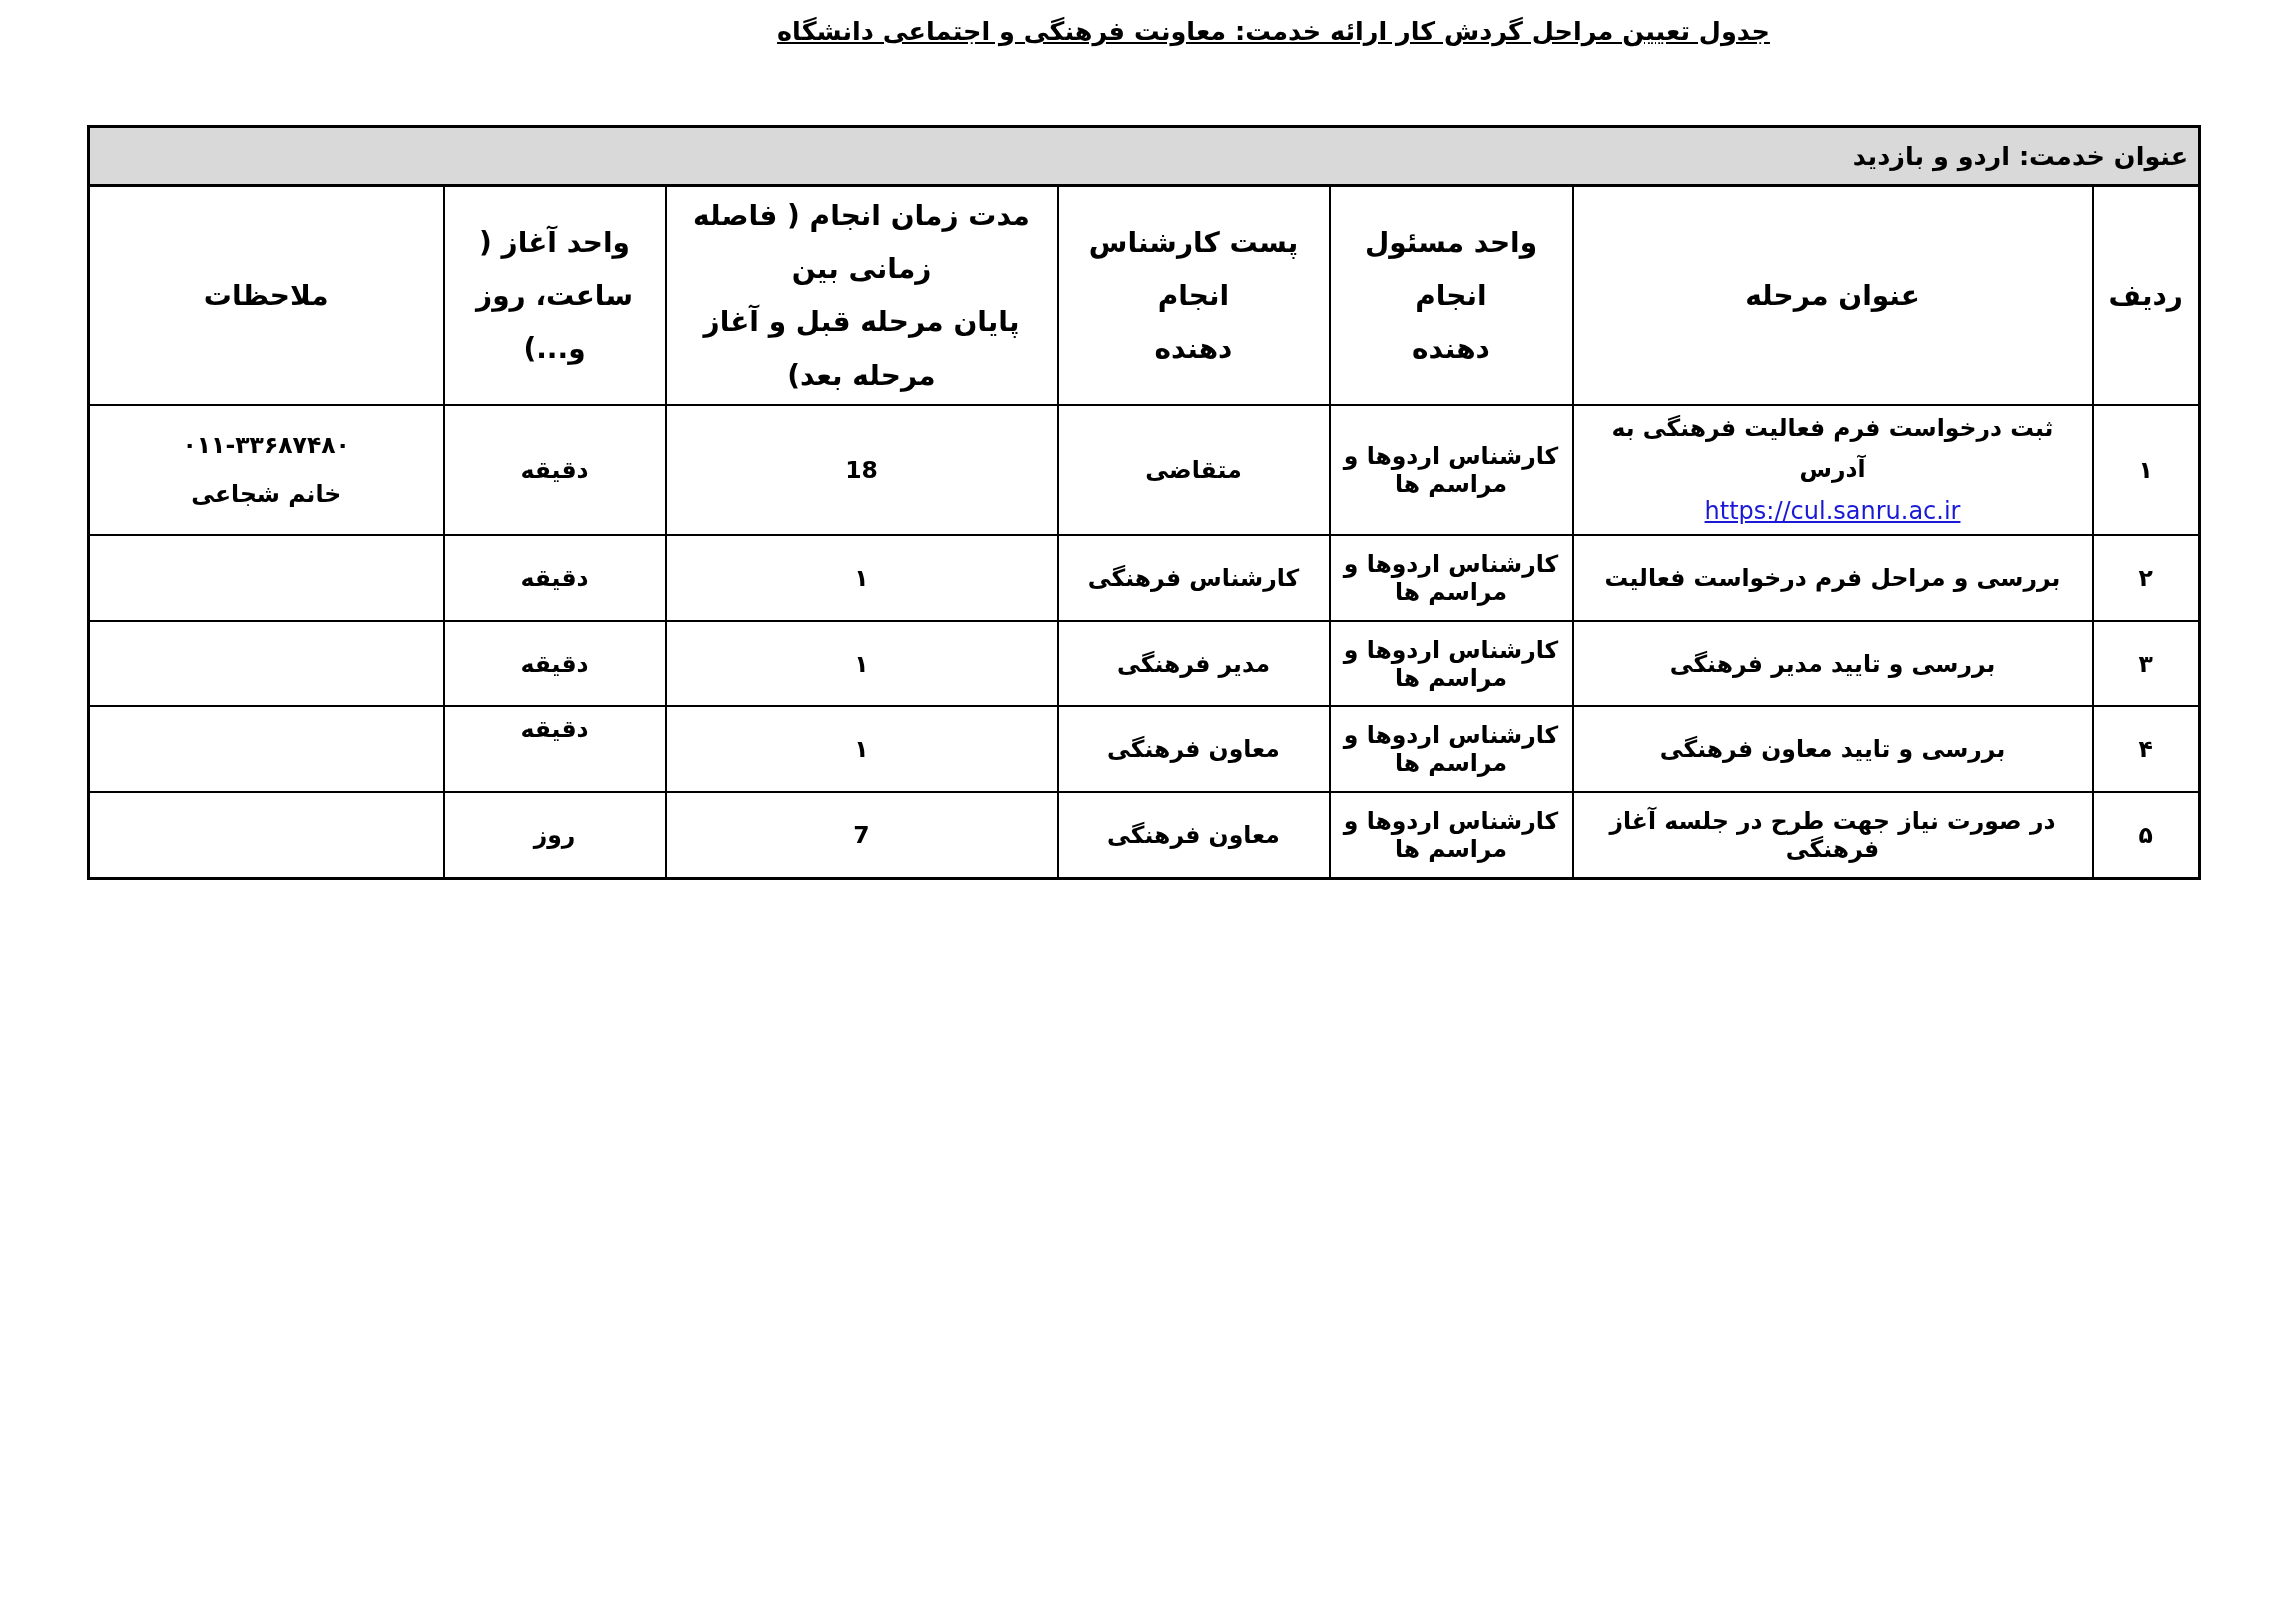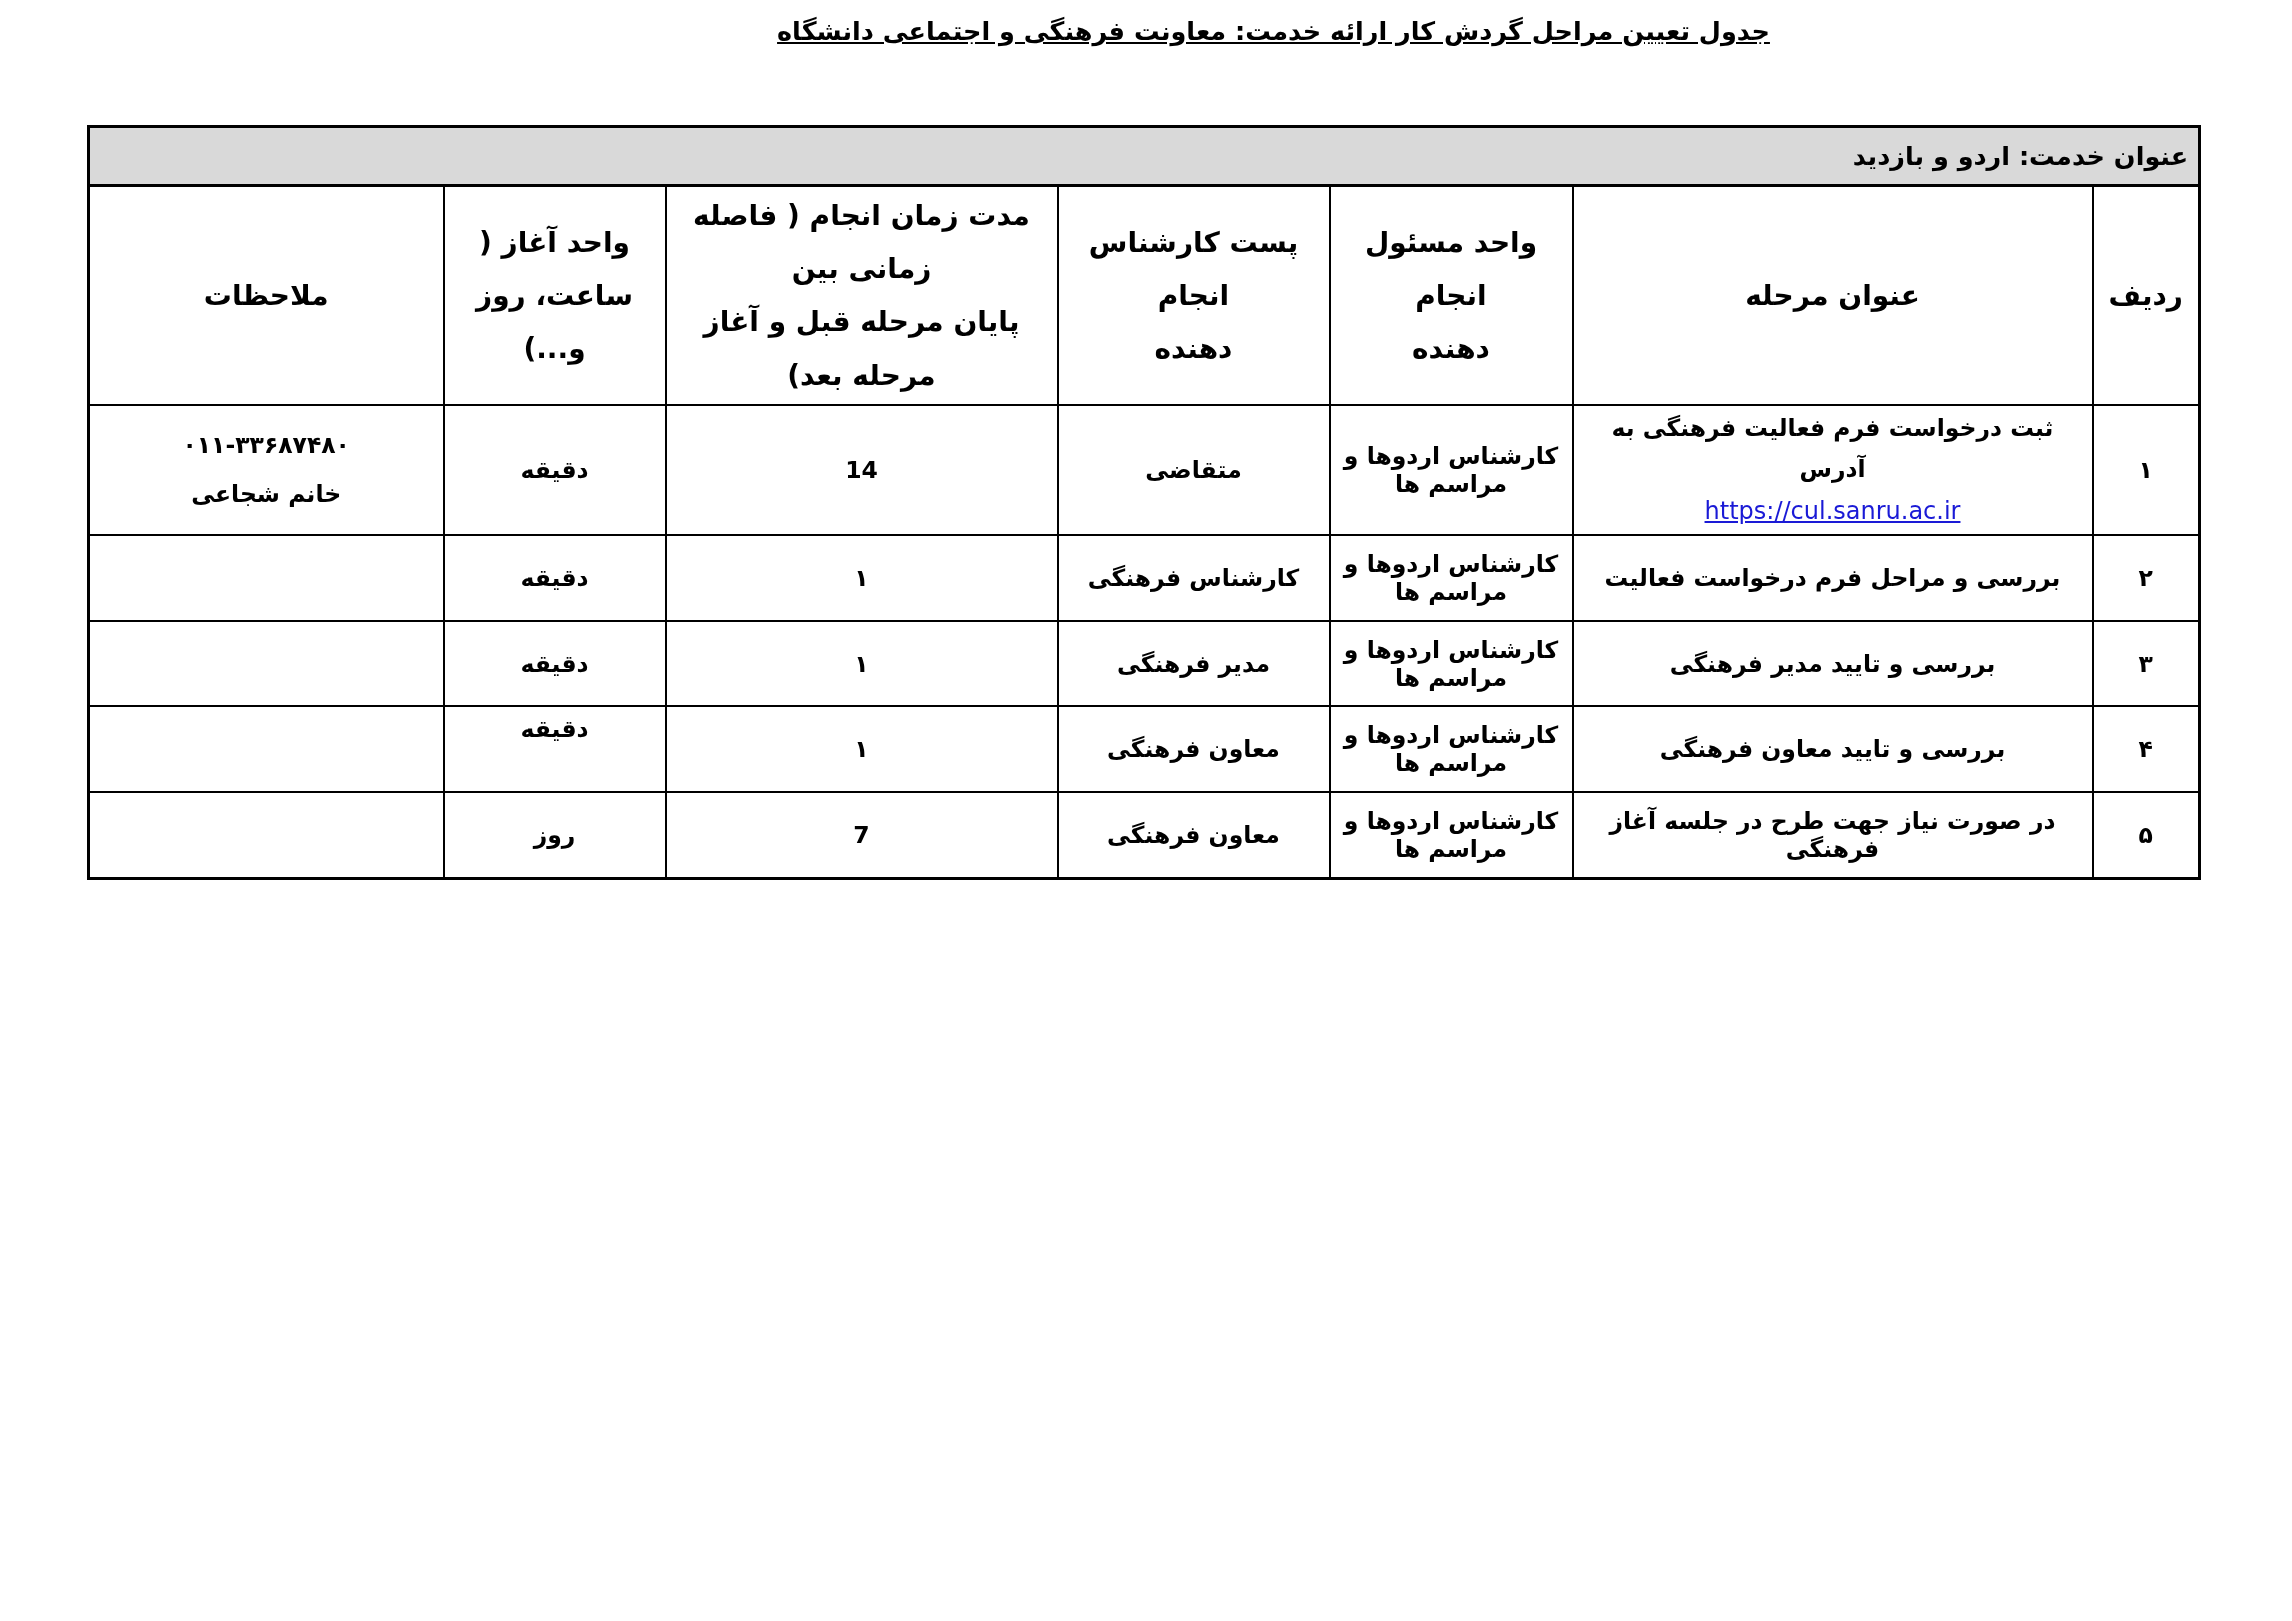--- a/index.html
+++ b/index.html
@@ -131,21 +131,21 @@
     </tr>
 
     <tr class="body-row first r1">
       <td class="num-cell">۱</td>
       <td class="stage-cell">
         <span class="line">ثبت درخواست فرم فعالیت فرهنگی به آدرس</span>
         <a class="form-link" href="#">https://cul.sanru.ac.ir</a>
       </td>
       <td>کارشناس اردوها و مراسم ها</td>
       <td>متقاضی</td>
-      <td class="num-cell">14</td>
+      <td class="num-cell">18</td>
       <td>دقیقه</td>
       <td class="remarks-cell">
         <span class="line ltr-embed">۰۱۱-۳۳۶۸۷۴۸۰</span>
         <span class="line">خانم شجاعی</span>
       </td>
     </tr>
 
     <tr class="body-row r2">
       <td class="num-cell">۲</td>
       <td>بررسی و مراحل فرم درخواست فعالیت</td>

